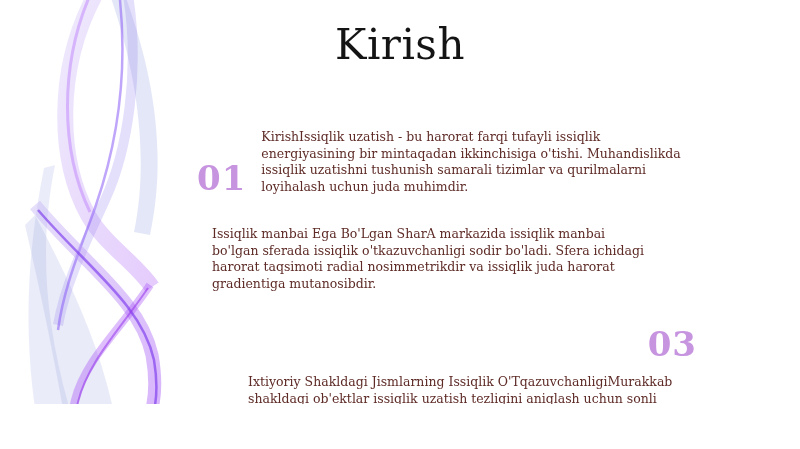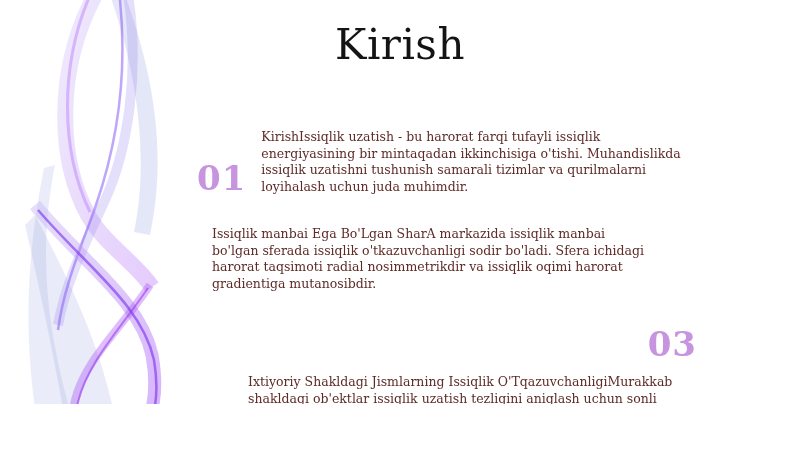--- a/index.html
+++ b/index.html
@@ -83,21 +83,21 @@
   </svg>
 
   <h1 class="title">Kirish</h1>
 
   <div class="item item-1">
     <div class="num">01</div>
     <p class="txt">KirishIssiqlik uzatish - bu harorat farqi tufayli issiqlik energiyasining bir mintaqadan ikkinchisiga o'tishi. Muhandislikda issiqlik uzatishni tushunish samarali tizimlar va qurilmalarni loyihalash uchun juda muhimdir.</p>
   </div>
 
   <div class="item item-2">
-    <p class="txt">Issiqlik manbai Ega Bo'Lgan SharA markazida issiqlik manbai bo'lgan sferada issiqlik o'tkazuvchanligi sodir bo'ladi. Sfera ichidagi harorat taqsimoti radial nosimmetrikdir va issiqlik oqimi harorat gradientiga mutanosibdir.</p>
+    <p class="txt">Issiqlik manbai Ega Bo'Lgan SharA markazida issiqlik manbai bo'lgan sferada issiqlik o'tkazuvchanligi sodir bo'ladi. Sfera ichidagi harorat taqsimoti radial nosimmetrikdir va issiqlik juda harorat gradientiga mutanosibdir.</p>
   </div>
 
   <div class="item item-3">
     <div class="num">03</div>
     <p class="txt">Ixtiyoriy Shakldagi Jismlarning Issiqlik O'TqazuvchanligiMurakkab shakldagi ob'ektlar issiqlik uzatish tezligini aniqlash uchun sonli usullar yoki analitik yaqinlashishlarni talab qiladi. Issiqlik o'tkazuvchanligi uchun boshqaruvchi tenglama Puasson tenglamasi bo'lib, uni chekli elementlar tahlili yoki boshqa raqamli usullar yordamida echish mumkin.</p>
   </div>
 
 </div>
 
 </body></html>

